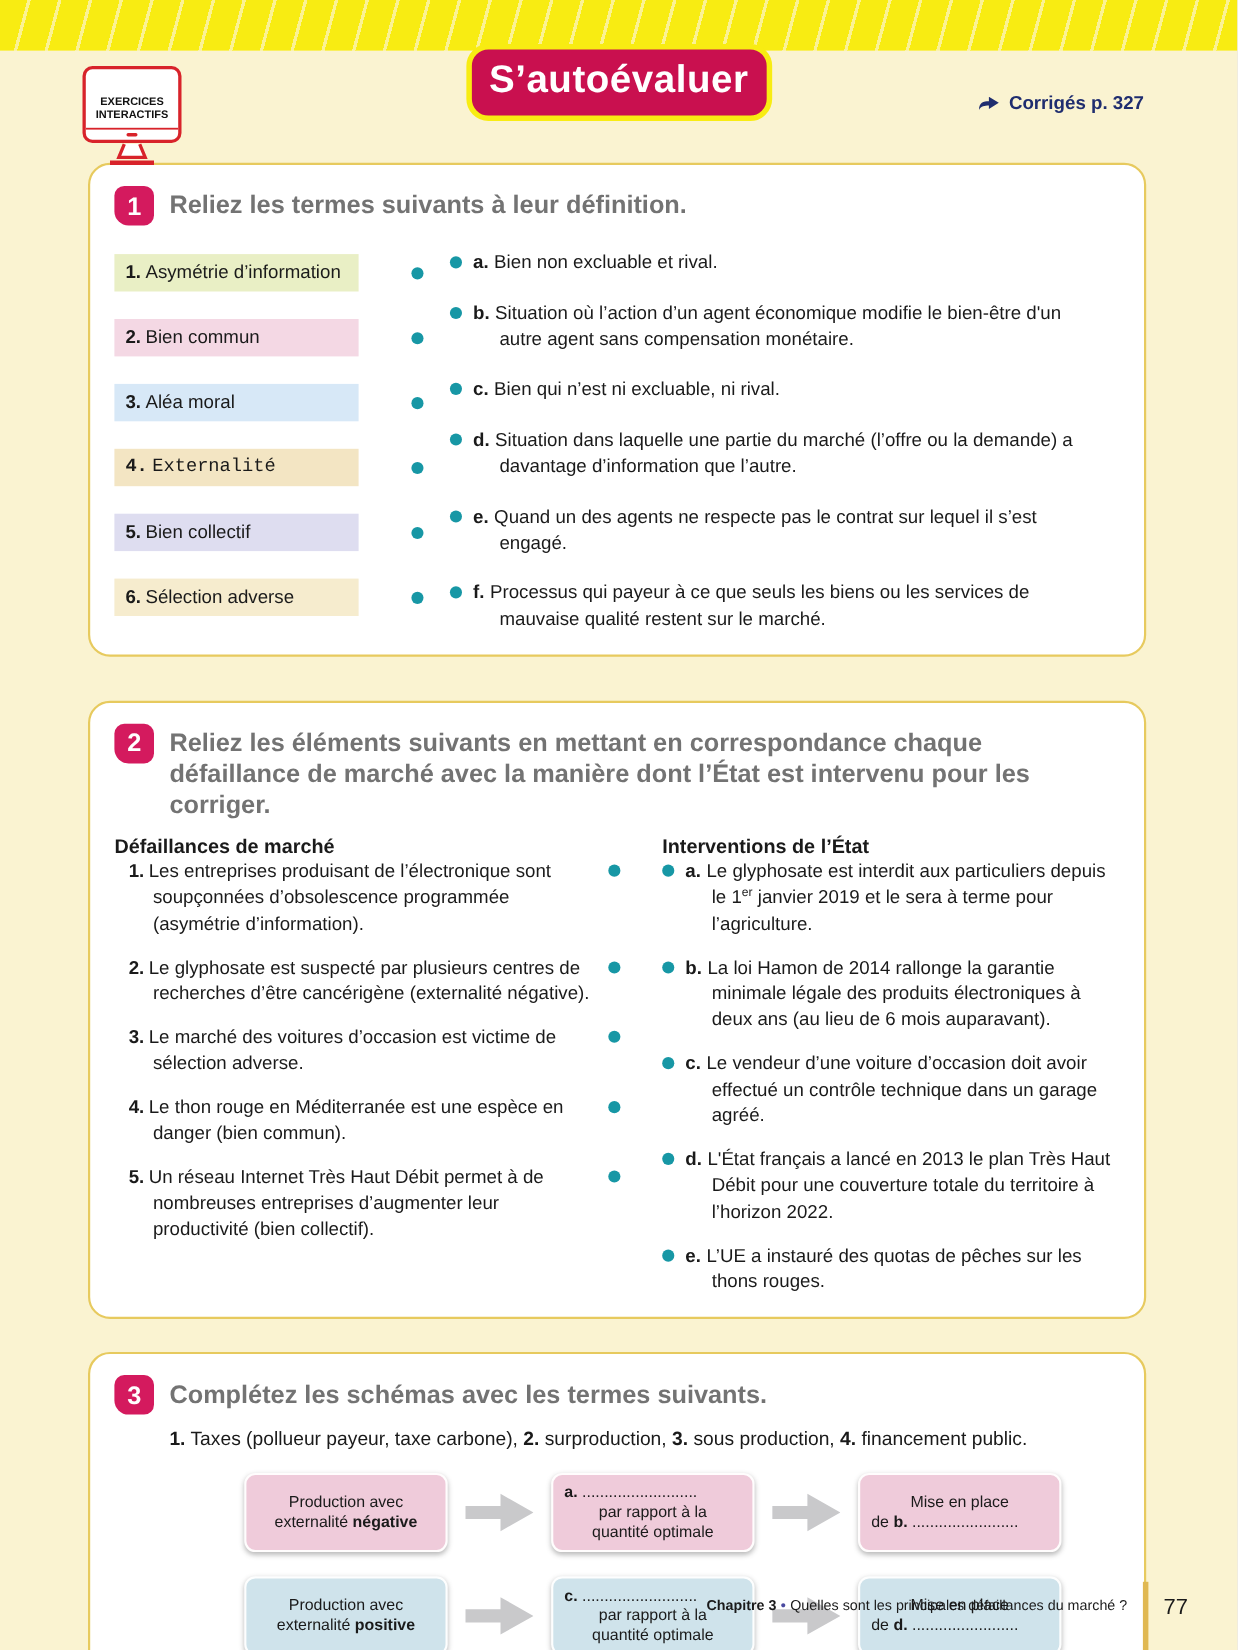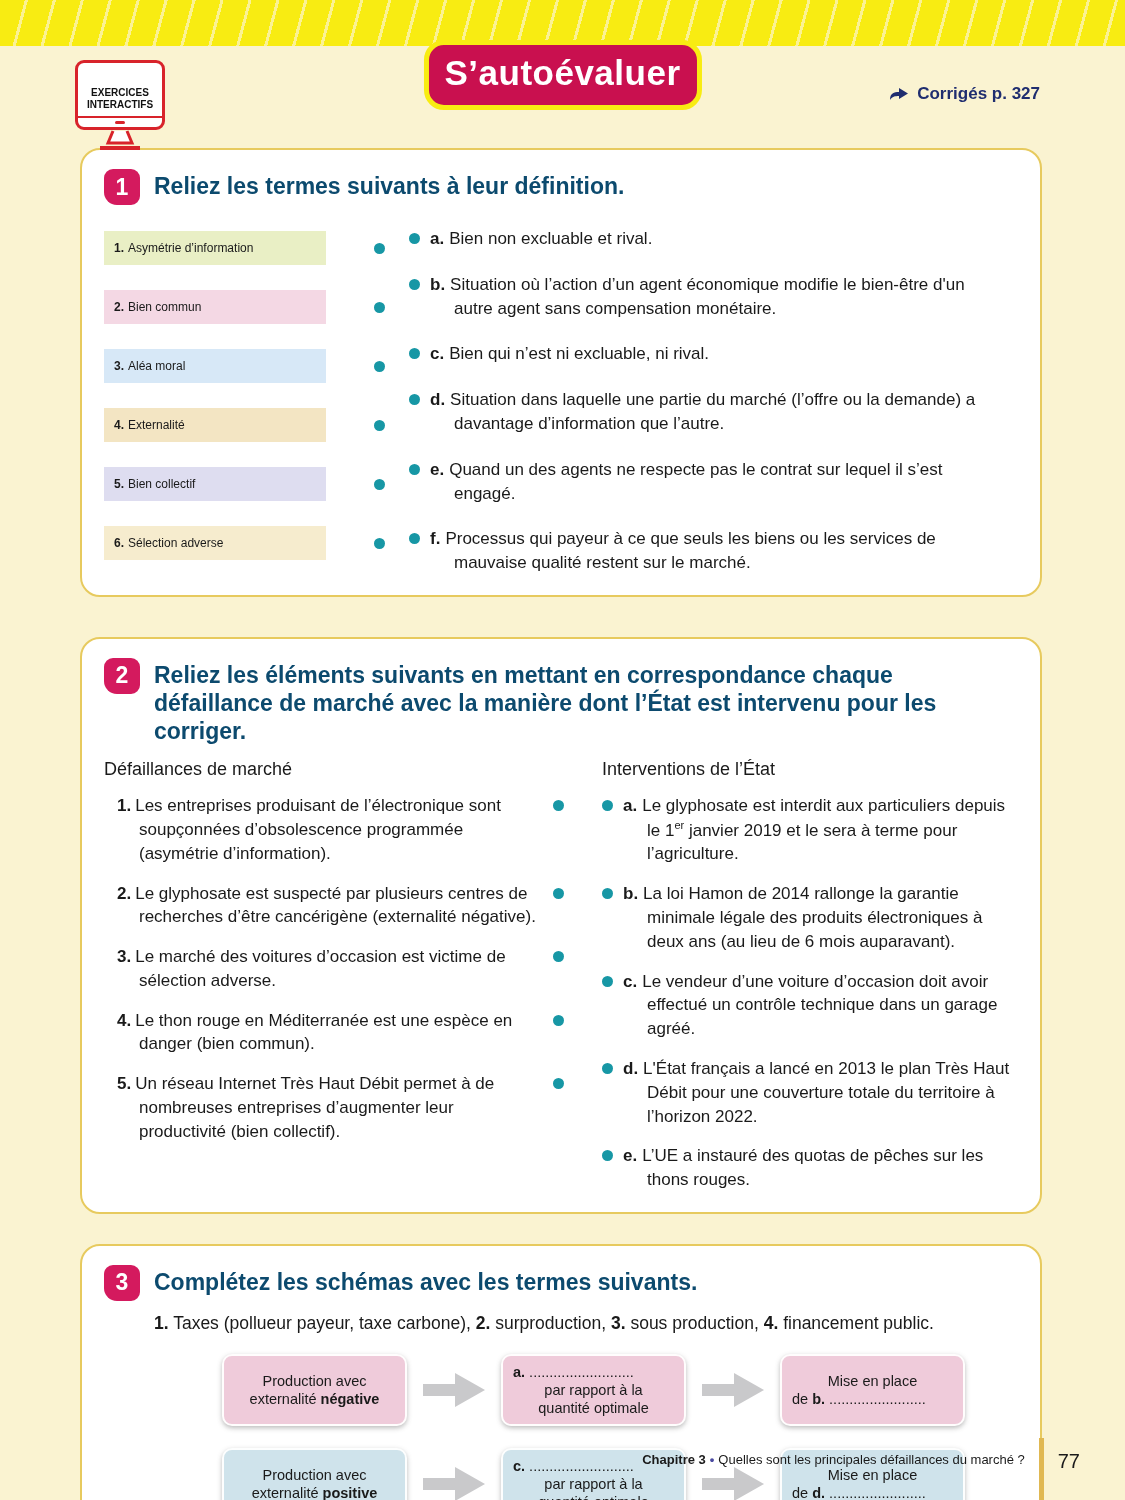--- a/index.html
+++ b/index.html
@@ -38,37 +38,37 @@
   }
   #card1 { margin-top:148px; min-height:404px; }
   #card2 { margin-top:40px; min-height:500px; }
   #card3 { margin-top:30px; min-height:286px; }
   .ex-head { display:flex; align-items:flex-start; gap:14px; }
   .ex-badge {
     flex:none; width:36px; height:36px; background:#D41A5E; color:#fff;
     border-radius:9px 9px 9px 13px; font-weight:bold; font-size:23px;
     display:flex; align-items:center; justify-content:center; margin-top:1px;
   }
-  .ex-title { color:#0c4a6e; font-weight:bold; font-size:23px; line-height:1.22; max-width:880px; padding-top:4px; }
+  .ex-title { color:#737373; font-weight:bold; font-size:23px; line-height:1.22; max-width:880px; padding-top:4px; }
   .dot { flex:none; width:11px; height:11px; border-radius:50%; background:#1797A5; display:inline-block; }
   
   .ex1-body { display:flex; margin-top:14px; }
   .terms-col { flex:none; width:305px; display:flex; flex-direction:column; gap:25px; margin-top:12px; }
   .term-row { display:flex; align-items:center; }
-  .term-band { width:222px; height:34px; line-height:34px; padding-left:10px; font-size:12px; white-space:nowrap; }
+  .term-band { width:222px; height:34px; line-height:34px; padding-left:10px; font-size:17px; white-space:nowrap; }
   .term-band b { margin-right:4px; }
   .term-row .dot { margin-left:48px; }
   .defs-col { flex:1; display:flex; flex-direction:column; gap:22px; margin-top:8px; }
   .def-row { display:flex; gap:10px; }
   .def-row .dot { margin-top:6px; }
   .def-text { font-size:17px; line-height:1.4; padding-left:24px; text-indent:-24px; max-width:575px; }
   .def-text b { margin-right:5px; }
   
   .ex2-cols { display:grid; grid-template-columns:460px 1fr; column-gap:38px; margin-top:14px; }
-  .col-header { font-weight:normal; font-size:18px; margin-bottom:14px; }
+  .col-header { font-weight:bold; font-size:18px; }
   .match-list { display:flex; flex-direction:column; gap:16px; }
   .fail-row { display:flex; gap:10px; }
   .fail-text { width:428px; font-size:17px; line-height:1.4; padding-left:22px; text-indent:-22px;margin-left:13px; }
   .fail-text b { margin-right:4px; }
   .fail-row .dot { margin-top:6px; margin-left:auto; }
   .intv-row { display:flex; gap:10px; }
   .intv-row .dot { margin-top:6px; }
   .intv-text { font-size:17px; line-height:1.4; padding-left:24px; text-indent:-24px; max-width:430px; }
   .intv-text b { margin-right:5px; }
   sup { font-size:11px; }
@@ -139,21 +139,21 @@
         </div>
         <div class="term-row">
           <div class="term-band" style="background-color: rgb(244, 216, 228);"><b>2.</b><span>Bien commun</span></div>
           <span class="dot"></span>
         </div>
         <div class="term-row">
           <div class="term-band" style="background-color: rgb(215, 232, 247);"><b>3.</b><span>Aléa moral</span></div>
           <span class="dot"></span>
         </div>
         <div class="term-row">
-          <div class="term-band" style="background-color: rgb(243, 229, 195);"><b>4.</b><span>Externalité</span></div>
+          <div class="term-band" style="background-color: rgb(243, 229, 195); font-family: Liberation Mono, monospace;"><b>4.</b><span>Externalité</span></div>
           <span class="dot"></span>
         </div>
         <div class="term-row">
           <div class="term-band" style="background-color: rgb(222, 221, 240);"><b>5.</b><span>Bien collectif</span></div>
           <span class="dot"></span>
         </div>
         <div class="term-row">
           <div class="term-band" style="background-color: rgb(246, 236, 206);"><b>6.</b><span>Sélection adverse</span></div>
           <span class="dot"></span>
         </div>

